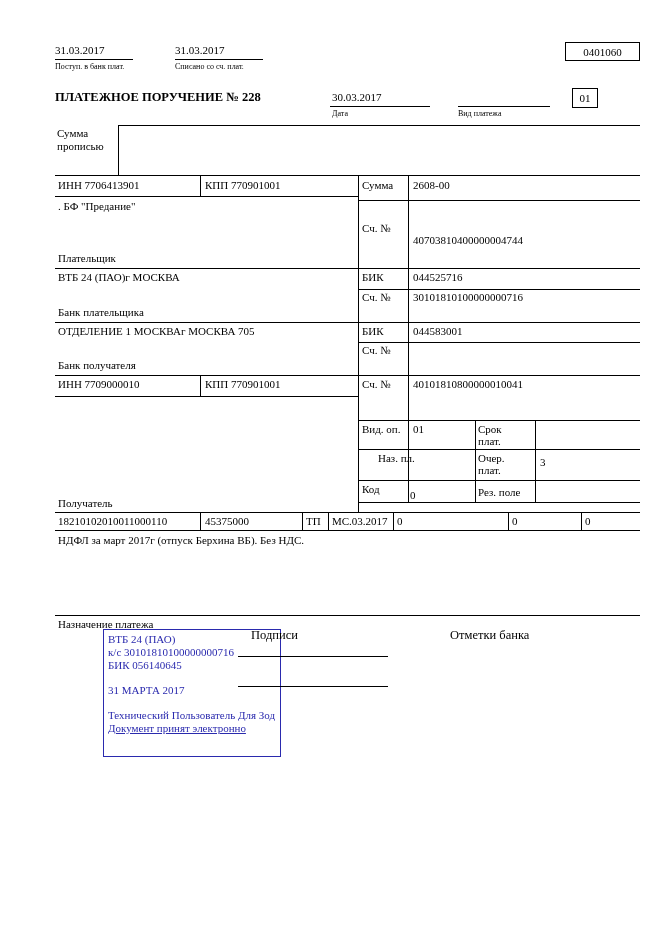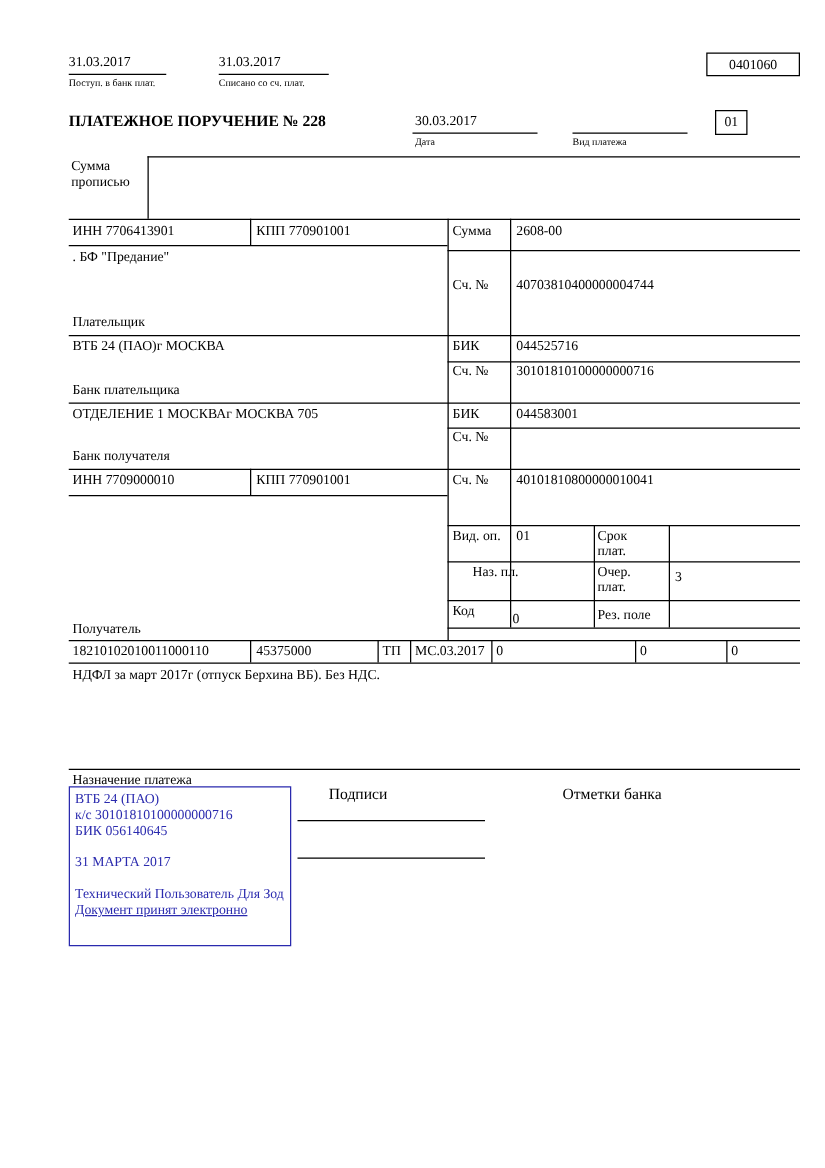--- a/index.html
+++ b/index.html
@@ -73,21 +73,21 @@
   <div class="t" style="left:58px; top:179px;">ИНН 7706413901</div>
   <div class="t" style="left:205px; top:179px;">КПП 770901001</div>
   <div class="t" style="left:362px; top:179px;">Сумма</div>
   <div class="t" style="left:413px; top:179px;">2608-00</div>
   <div class="vl" style="left:200px; top:175px; height:21px;"></div>
   <div class="hl" style="left:55px; top:196px; width:303px;"></div>
   <div class="hl" style="left:358px; top:200px; width:282px;"></div>
 
   <div class="t" style="left:58px; top:200px;">. БФ "Предание"</div>
   <div class="t" style="left:362px; top:222px;">Сч. №</div>
-  <div class="t" style="left:413px; top:222px;">40703810400000004744</div>
+  <div class="t" style="left:413px; top:234px;">40703810400000004744</div>
   <div class="t" style="left:58px; top:252px;">Плательщик</div>
   <div class="hl" style="left:55px; top:268px; width:585px;"></div>
 
   <div class="t" style="left:58px; top:271px;">ВТБ 24 (ПАО)г МОСКВА</div>
   <div class="t" style="left:362px; top:271px;">БИК</div>
   <div class="t" style="left:413px; top:271px;">044525716</div>
   <div class="hl" style="left:358px; top:289px; width:282px;"></div>
   <div class="t" style="left:362px; top:291px;">Сч. №</div>
   <div class="t" style="left:413px; top:291px;">30101810100000000716</div>
   <div class="t" style="left:58px; top:306px;">Банк плательщика</div>
@@ -143,28 +143,28 @@
   <div class="vl" style="left:328px; top:512px; height:18px;"></div>
   <div class="vl" style="left:393px; top:512px; height:18px;"></div>
   <div class="vl" style="left:508px; top:512px; height:18px;"></div>
   <div class="vl" style="left:581px; top:512px; height:18px;"></div>
   <div class="hl" style="left:55px; top:530px; width:585px;"></div>
 
   <div class="t" style="left:58px; top:534px;">НДФЛ за март 2017г (отпуск Берхина ВБ). Без НДС.</div>
   <div class="hl" style="left:55px; top:615px; width:585px;"></div>
   <div class="t" style="left:58px; top:618px;">Назначение платежа</div>
 
-  <div id="stamp" style="color: rgb(42, 42, 174); border-color: rgb(42, 42, 174);">
+  <div id="stamp" style="color: rgb(42, 42, 174); border-color: rgb(42, 42, 174); margin-left: 48px;">
     <div>ВТБ 24 (ПАО)</div>
     <div>к/с 30101810100000000716</div>
     <div>БИК 056140645</div>
     <div class="gap">31 МАРТА 2017</div>
     <div class="gap">Технический Пользователь Для Зод</div>
     <div class="ul">Документ принят электронно</div>
   </div>
 
-  <div class="t ttl" style="left:263px; top:628px;">Подписи</div>
+  <div class="t ttl" style="left:251px; top:628px;">Подписи</div>
   <div class="t ttl" style="left:450px; top:628px;">Отметки банка</div>
   <div class="hl" style="left:238px; top:656px; width:150px;"></div>
   <div class="hl" style="left:238px; top:686px; width:150px;"></div>
 
 
 </div>
 
 </body></html>

